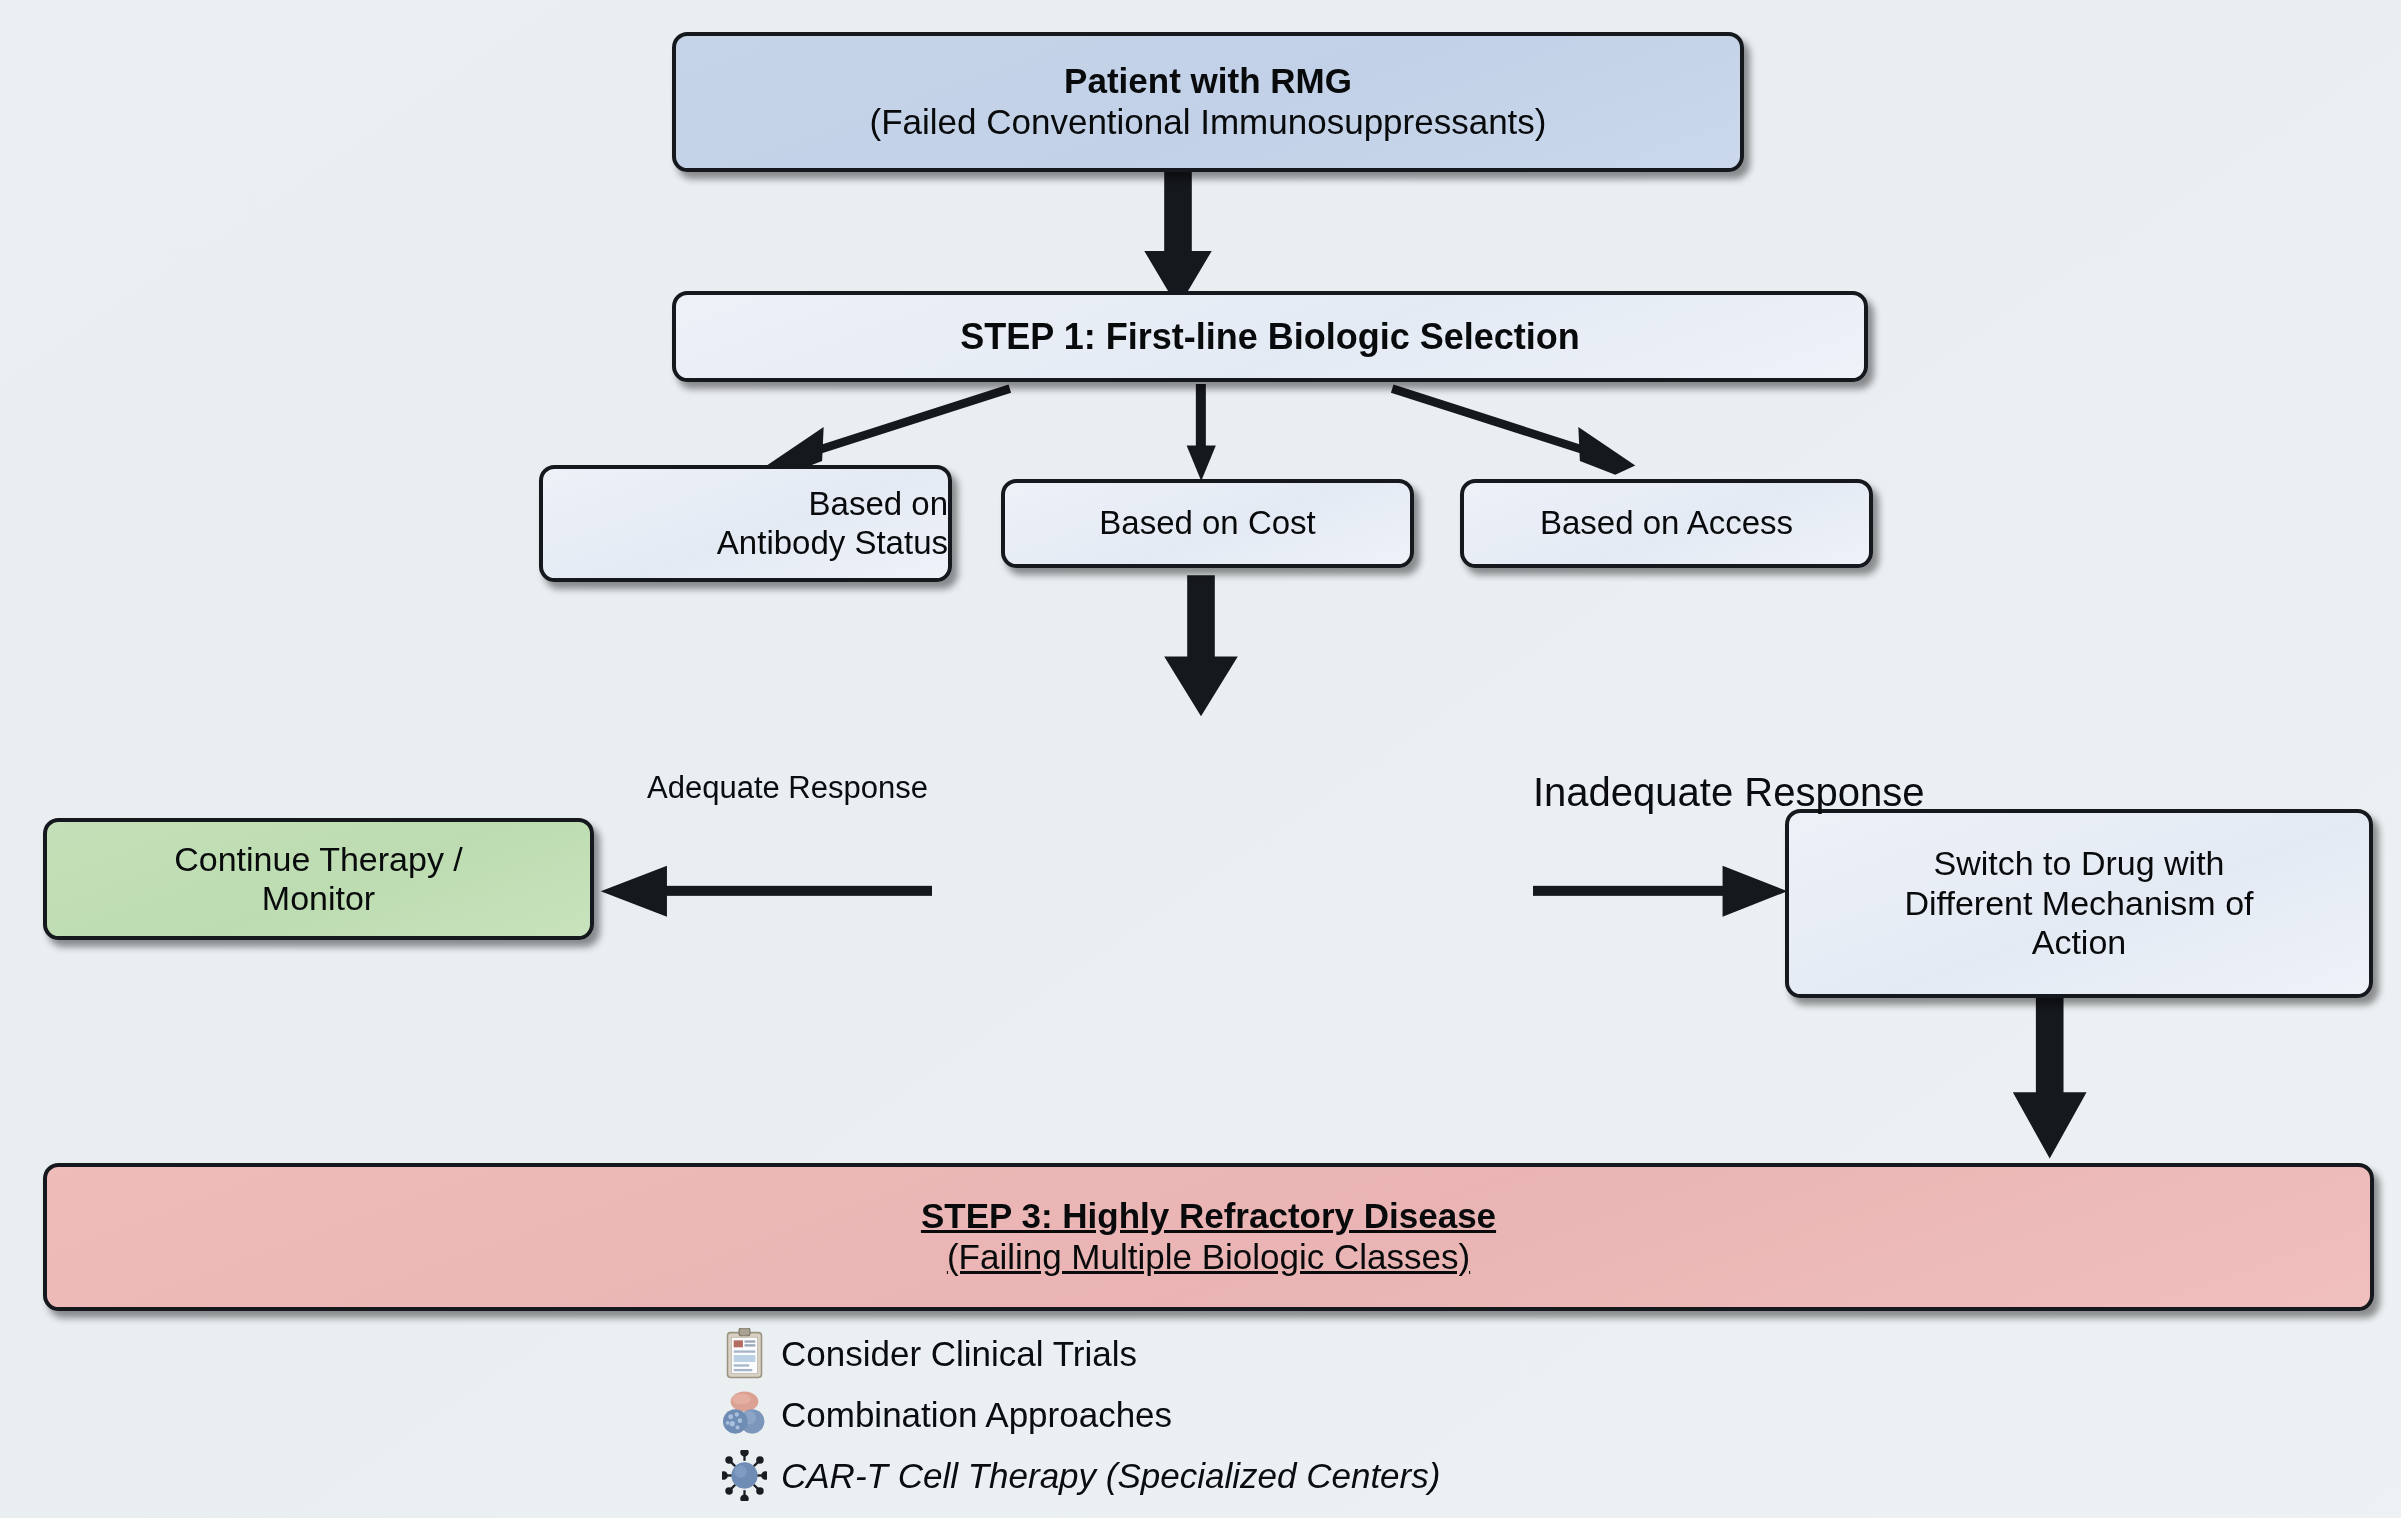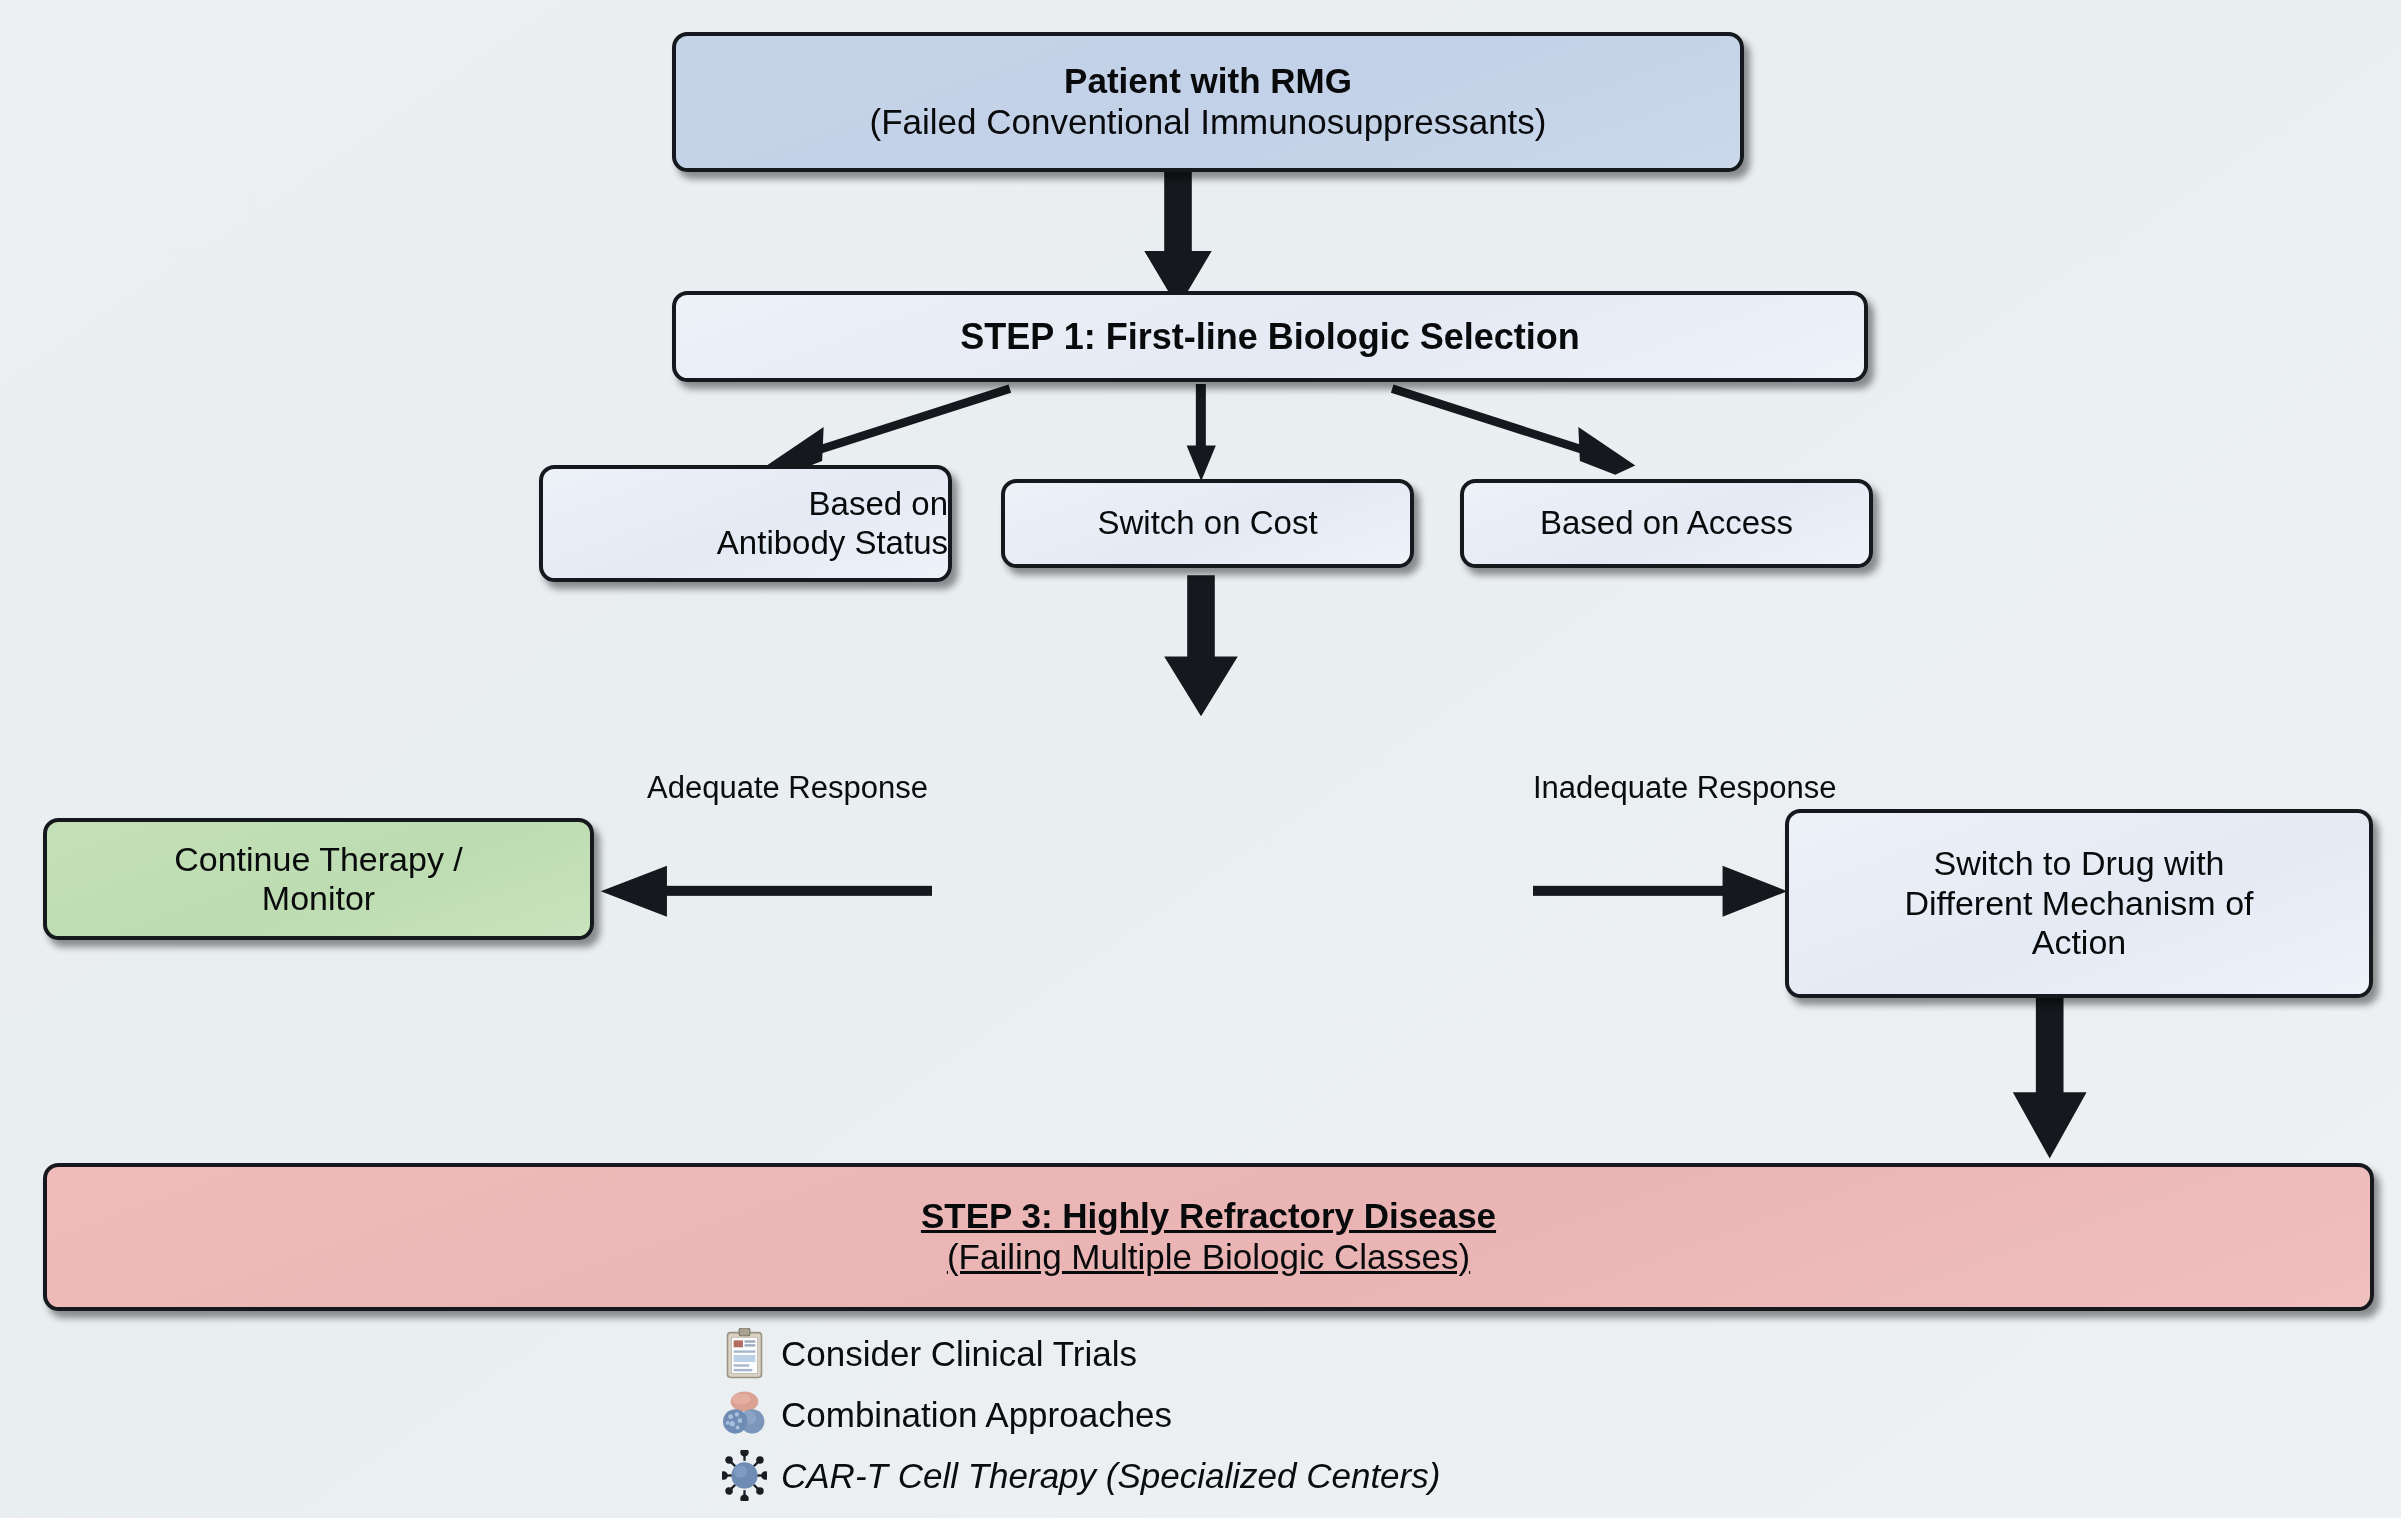--- a/index.html
+++ b/index.html
@@ -154,21 +154,21 @@
   <div class="node fill-pale" id="node-step1" style="left:672px; top:291px; width:1196px; height:91px; font-size:36px;">
     <span class="ln bold">STEP 1: First-line Biologic Selection</span>
   </div>
 
   <div class="node fill-pale" id="node-crit-0" style="left:539px; top:465px; width:413px; height:117px; font-size:33px;align-items:flex-end;">
     <span class="ln">Based on</span>
     <span class="ln">Antibody Status</span>
   </div>
 
   <div class="node fill-pale" id="node-crit-1" style="left:1001px; top:479px; width:413px; height:89px; font-size:33px;">
-    <span class="ln">Switch on Cost</span>
+    <span class="ln">Based on Cost</span>
   </div>
 
   <div class="node fill-pale" id="node-crit-2" style="left:1460px; top:479px; width:413px; height:89px; font-size:33px;">
     <span class="ln">Based on Access</span>
   </div>
 
 
   <div class="node fill-pale" id="node-switch" style="left:1785px; top:809px; width:588px; height:189px; font-size:34px;">
     <span class="ln">Switch to Drug with</span>
     <span class="ln">Different Mechanism of</span>
@@ -183,21 +183,21 @@
   <div class="node fill-red" id="node-step3" style="left:43px; top:1163px; width:2331px; height:148px; font-size:35px;text-decoration:underline;">
     <span class="ln bold">STEP 3: Highly Refractory Disease</span>
     <span class="ln">(Failing Multiple Biologic Classes)</span>
   </div>
 
   <div class="edge-label" style="left:647px; top:770px; width:231px; font-size:31px;">
     <span class="ln">Adequate</span>
     <span class="ln">Response</span>
   </div>
 
-  <div class="edge-label" style="left:1533px; top:770px; width:246px; font-size:31px;">
+  <div class="edge-label" style="left:1533px; top:770px; width:246px; font-size:40px;">
     <span class="ln">Inadequate</span>
     <span class="ln">Response</span>
   </div>
 
   <div id="legend-list" style="left:722px; top:1326px;">
 
     <div class="legend-row">
       <span class="legend-icon">
         <svg width="39" height="51" viewBox="0 0 50 66">
           <rect x="3" y="6" width="44" height="58" rx="4" fill="#d9d2c4" stroke="#9a937f" stroke-width="2"></rect>

